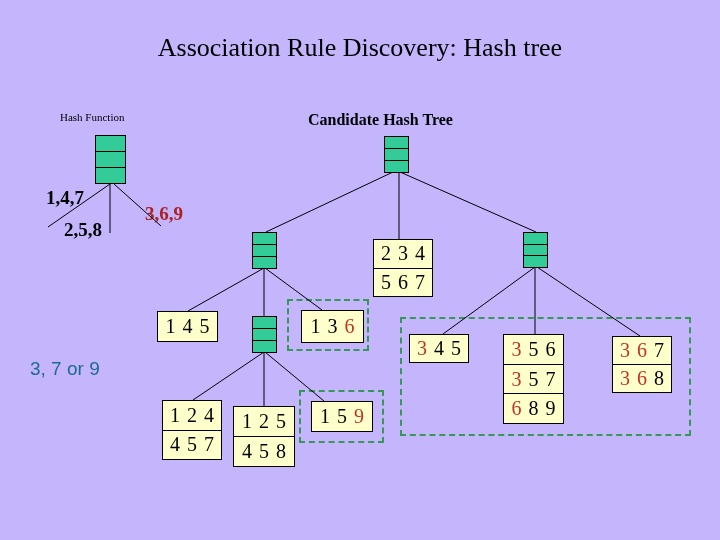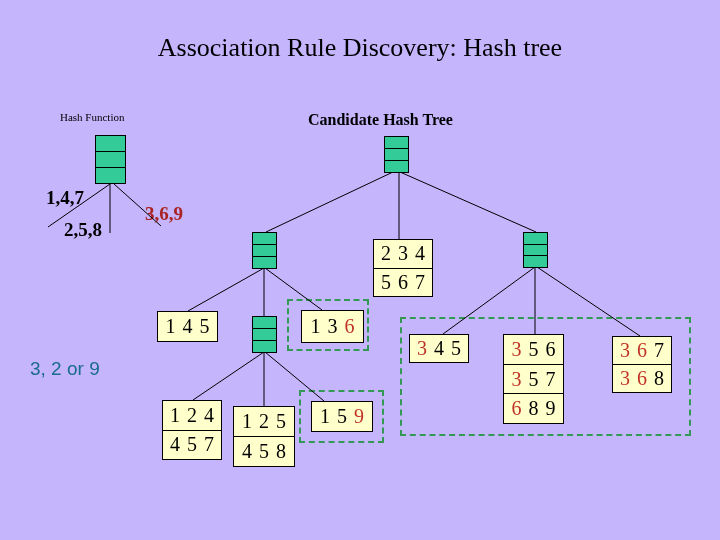--- a/index.html
+++ b/index.html
@@ -208,16 +208,16 @@
         <span class="digit red">6</span>
         <span class="digit">8</span>
       </div>
     </div>
 
   <div class="blabel" style="left:46px;top:187px">1,4,7</div>
   <div class="blabel" style="left:64px;top:219px">2,5,8</div>
   <div class="blabel red" style="left:145px;top:203px">3,6,9</div>
 
   <div class="note">
-    <div>3, 2 or 9</div>
+    <div>3, 7 or 9</div>
   </div>
 
 </div>
 
 </body></html>

